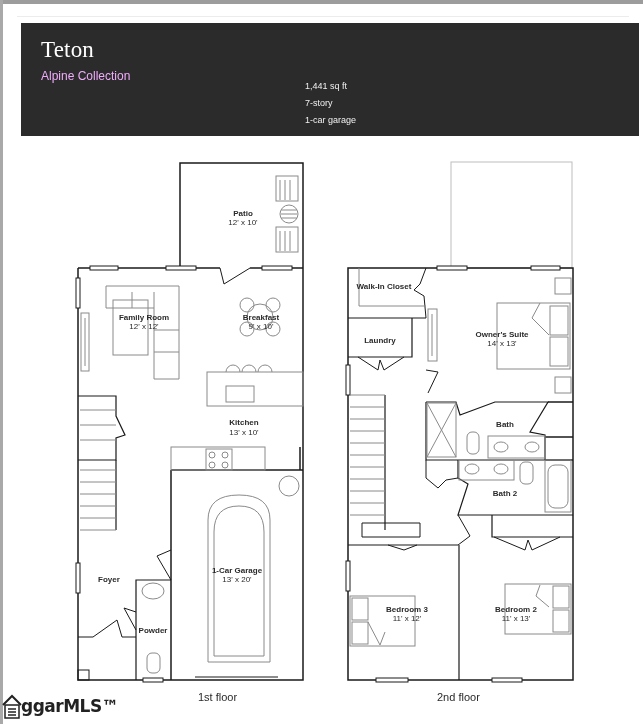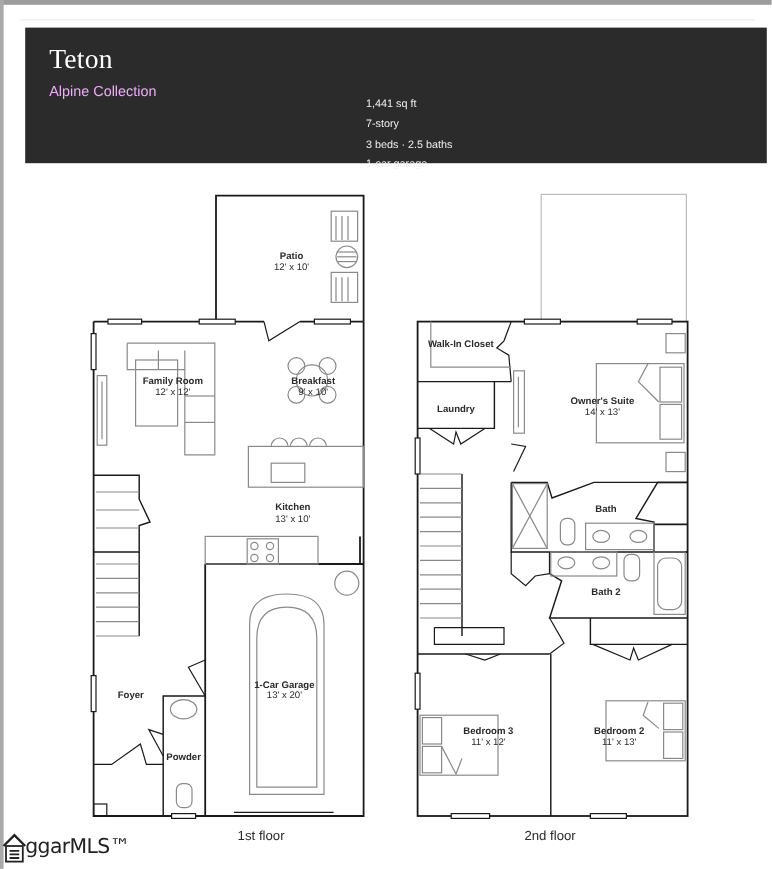--- a/index.html
+++ b/index.html
@@ -38,21 +38,20 @@
 <div class="top-band"></div>
 <div class="left-band"></div>
 <div class="sheet-line"></div>
 
 <div class="header">
   <div class="title">Teton</div>
   <div class="subtitle">Alpine Collection</div>
   <div class="specs">
     <div>1,441 sq ft</div>
     <div>7-story</div>
-    <div>3 beds  ·  2.5 baths</div>
     <div>1-car garage</div>
   </div>
 </div>
 
 <svg class="plan" style="left:0;top:0" width="643" height="724" viewBox="0 0 643 724">
   <g fill="none" stroke="#1a1a1a" stroke-width="1.5">
 
     <polyline points="180,268 180,163 303,163 303,268"></polyline>
 
     <polyline points="78,268 78,680 303,680 303,268"></polyline>
@@ -271,13 +270,13 @@
 <div class="floor-label" style="left:170px;top:691px;margin-left:28px;">1st floor</div>
 <div class="floor-label" style="left:437px;top:691px;">2nd floor</div>
 
 <svg class="wm-icon" width="22" height="26" viewBox="0 0 22 26">
   <polyline points="2,11 11,2 20,11" fill="none" stroke="#222" stroke-width="2"></polyline>
   <rect x="4" y="11" width="14" height="13" fill="#fff" stroke="#222" stroke-width="1.5"></rect>
   <line x1="7" y1="15" x2="15" y2="15" stroke="#222" stroke-width="1.5"></line>
   <line x1="7" y1="18" x2="15" y2="18" stroke="#222" stroke-width="1.5"></line>
   <line x1="7" y1="21" x2="15" y2="21" stroke="#222" stroke-width="1.5"></line>
 </svg>
-<div class="watermark" style="left:21px;">ggarMLS™</div>
+<div class="watermark" style="left:21px;font-weight:bold;">ggarMLS™</div>
 
 </body></html>

